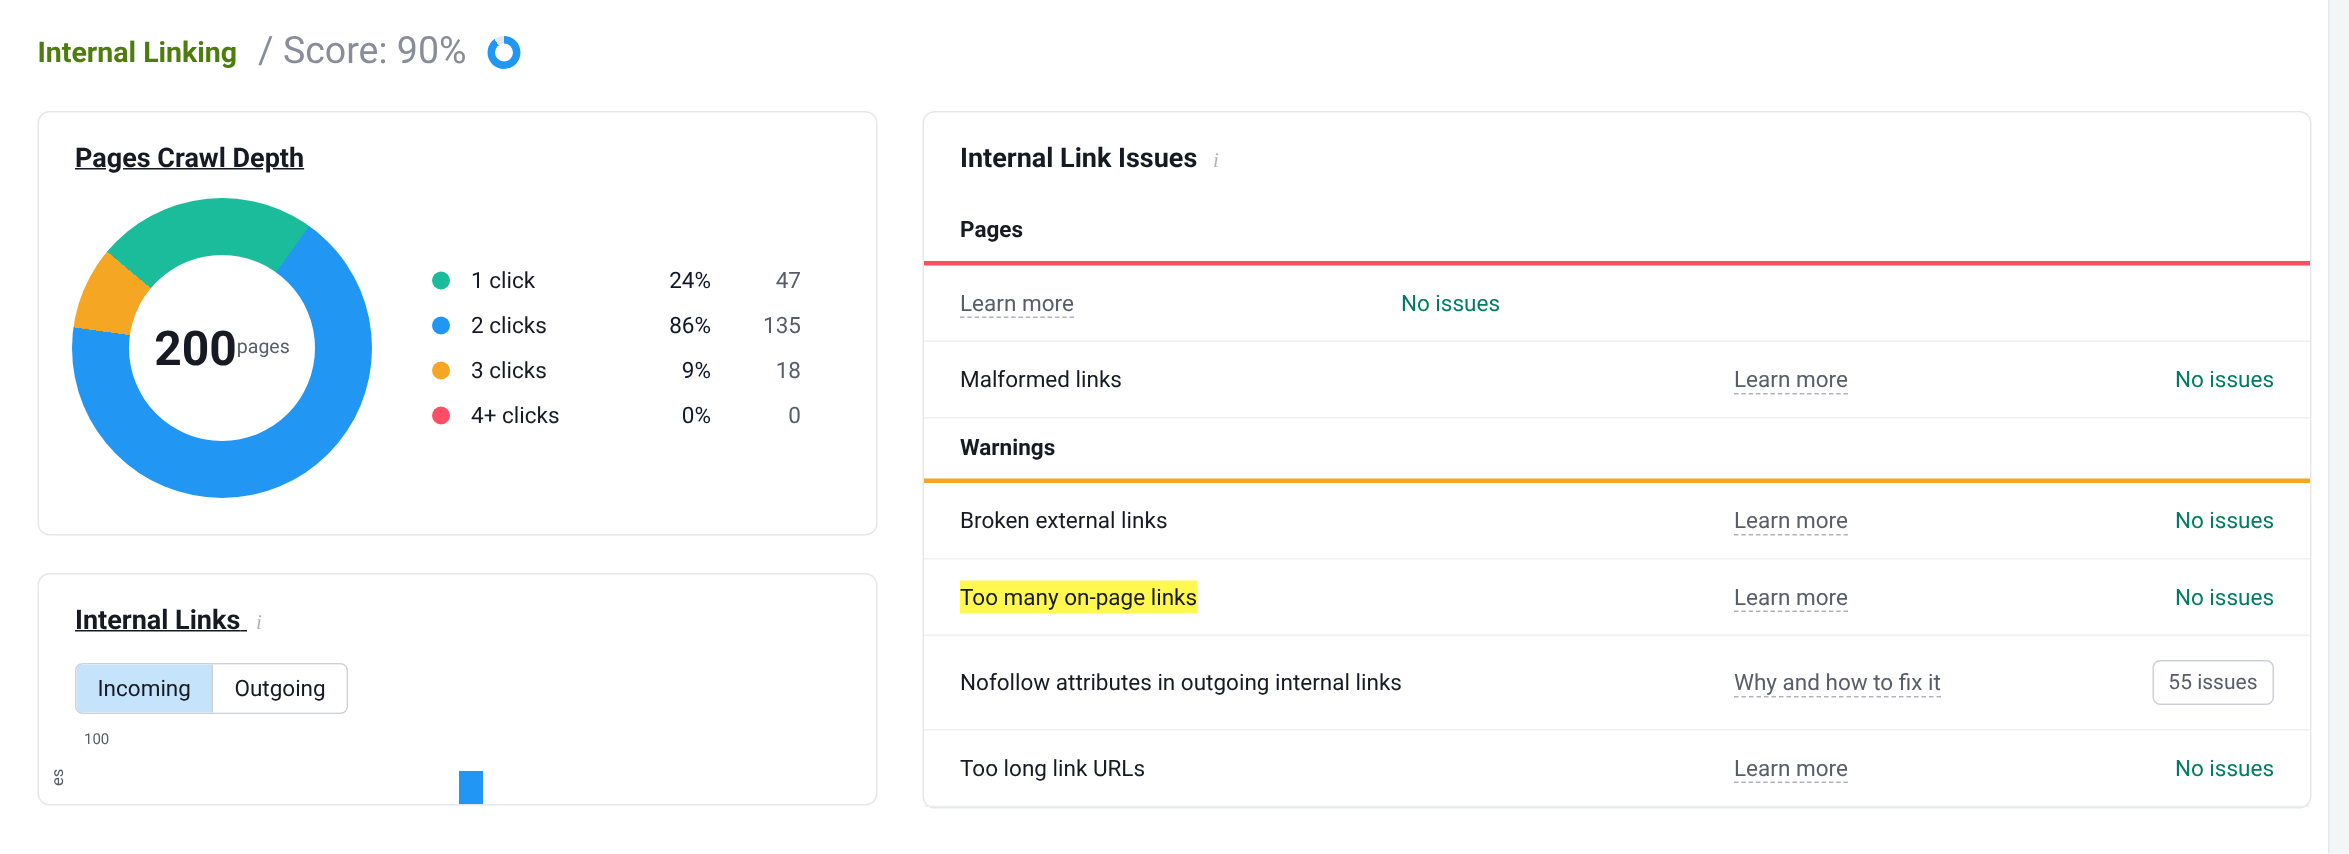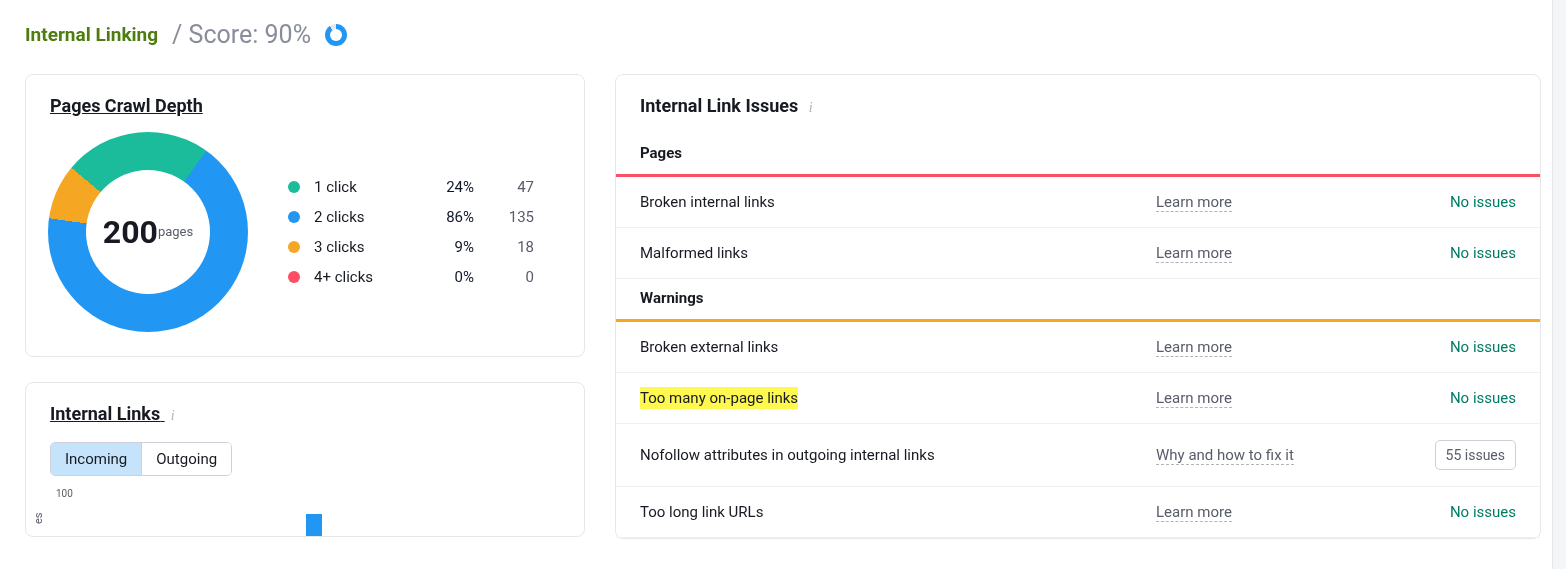--- a/index.html
+++ b/index.html
@@ -306,21 +306,20 @@
   <div class="col-right">
     <div class="issues-panel">
       <div class="panel-title">
         <span>Internal Link Issues</span>
         <span class="info-icon">i</span>
       </div>
 
       <div class="section-header section-divider-error">Pages</div>
       <div id="errors-list">
           <div class="issue-row">
-            <div class="issue-name">Broken internal links</div>
             <div style="flex: 0 0 200px;"><span class="issue-link">Learn more</span></div>
             <div class="issue-status no-issues">No issues</div>
           </div>
           <div class="issue-row">
             <div class="issue-name">Malformed links</div>
             <div style="flex: 0 0 200px;"><span class="issue-link">Learn more</span></div>
             <div class="issue-status no-issues">No issues</div>
           </div>
         </div>
 

